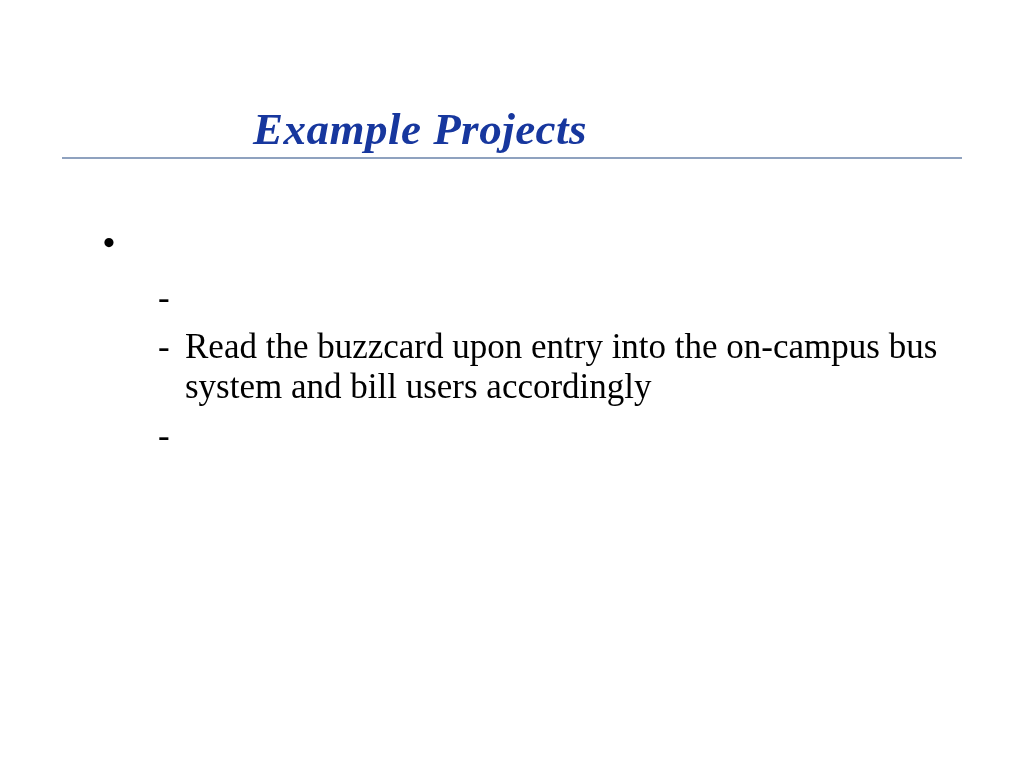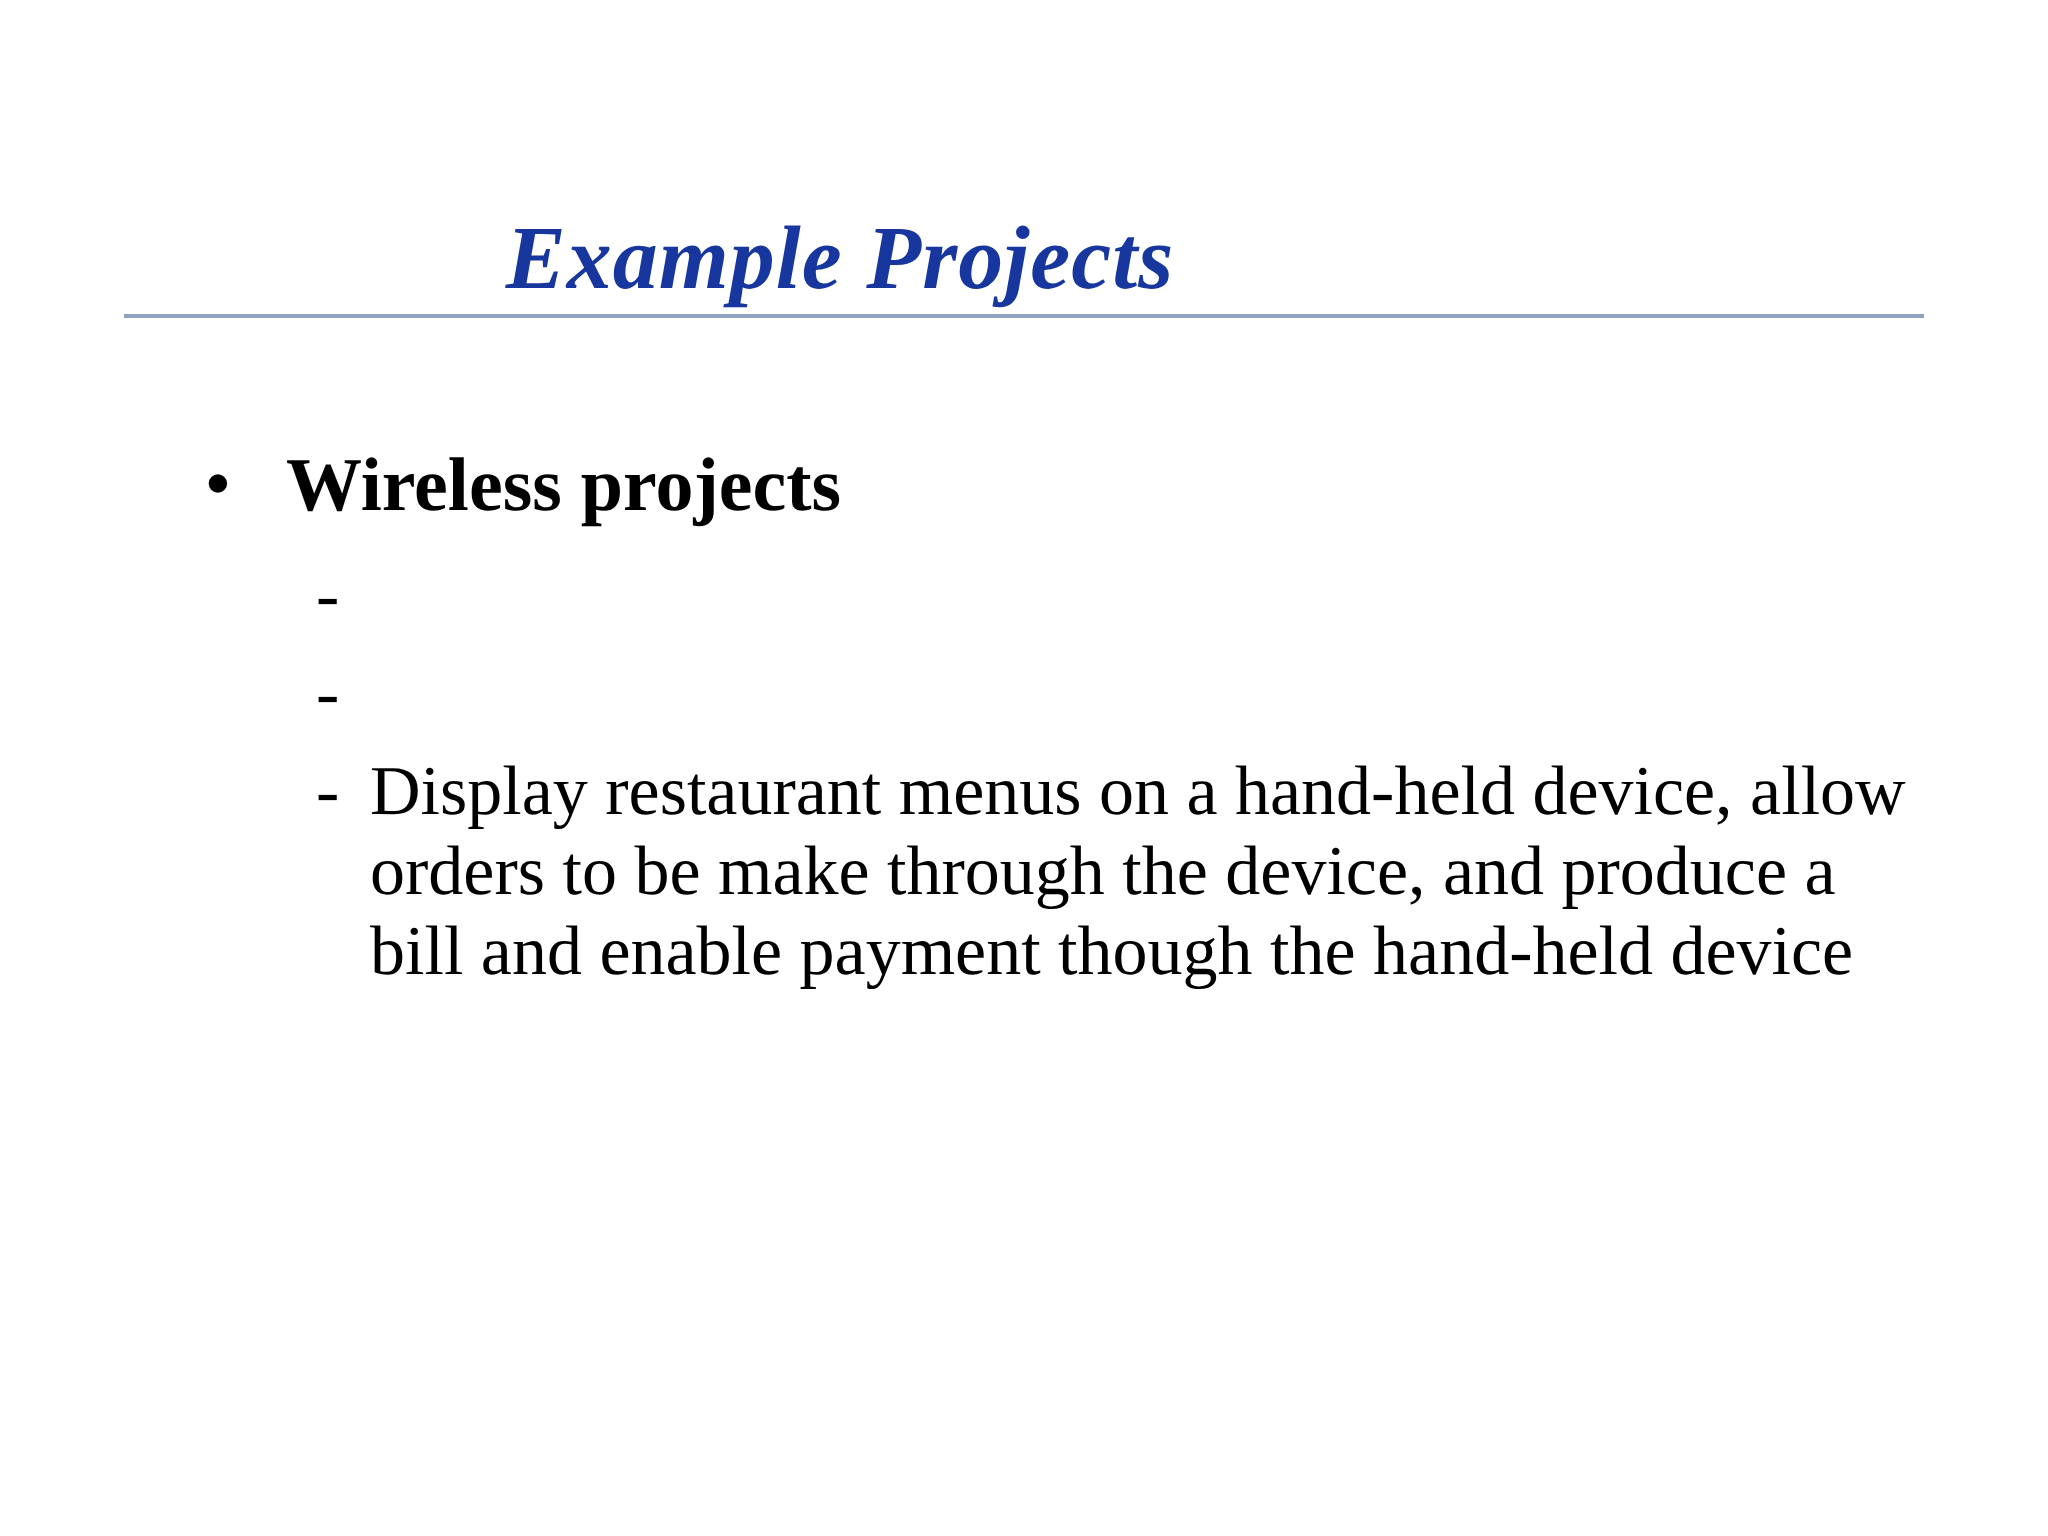--- a/index.html
+++ b/index.html
@@ -85,32 +85,30 @@
 <div class="slide">
 
   <h1 class="slide-title">Example Projects</h1>
 
   <div class="title-divider"></div>
 
   <div class="content">
 
     <div class="main-bullet">
       <span class="marker">•</span>
-      <span class="label">Wireless projects</span>
     </div>
 
     <div class="sub-bullet first">
       <span class="marker">-</span>
     </div>
 
     <div class="sub-bullet">
       <span class="marker">-</span>
+      <span class="text">Read the buzzcard upon entry into the on-campus bus
+system and bill users accordingly</span>
     </div>
 
     <div class="sub-bullet">
       <span class="marker">-</span>
-      <span class="text">Display restaurant menus on a hand-held device, allow
-orders to be make through the device, and produce a
-bill and enable payment though the hand-held device</span>
     </div>
 
   </div>
 </div>
 
 </body></html>

